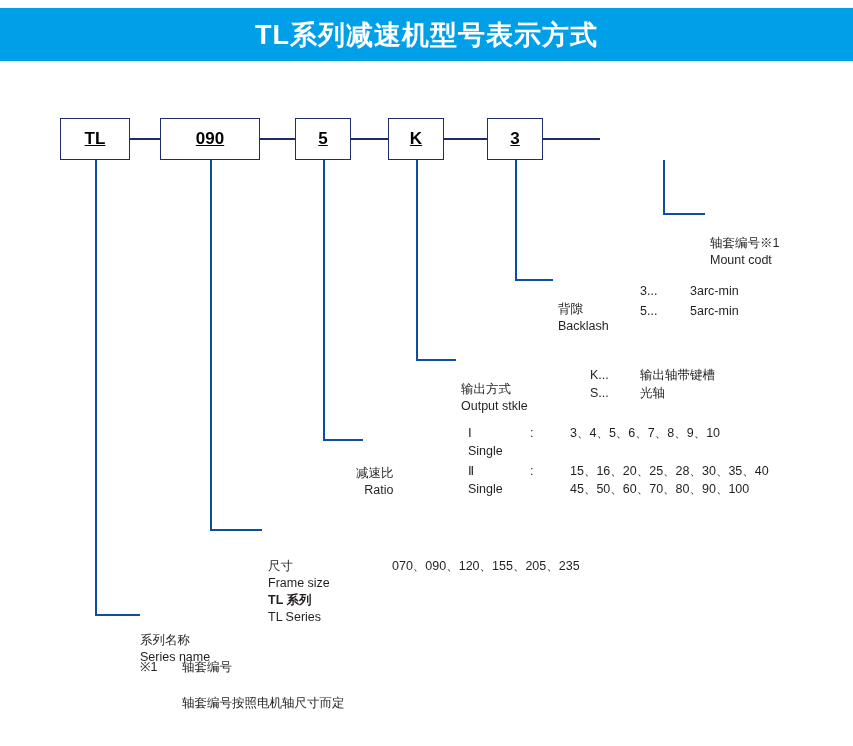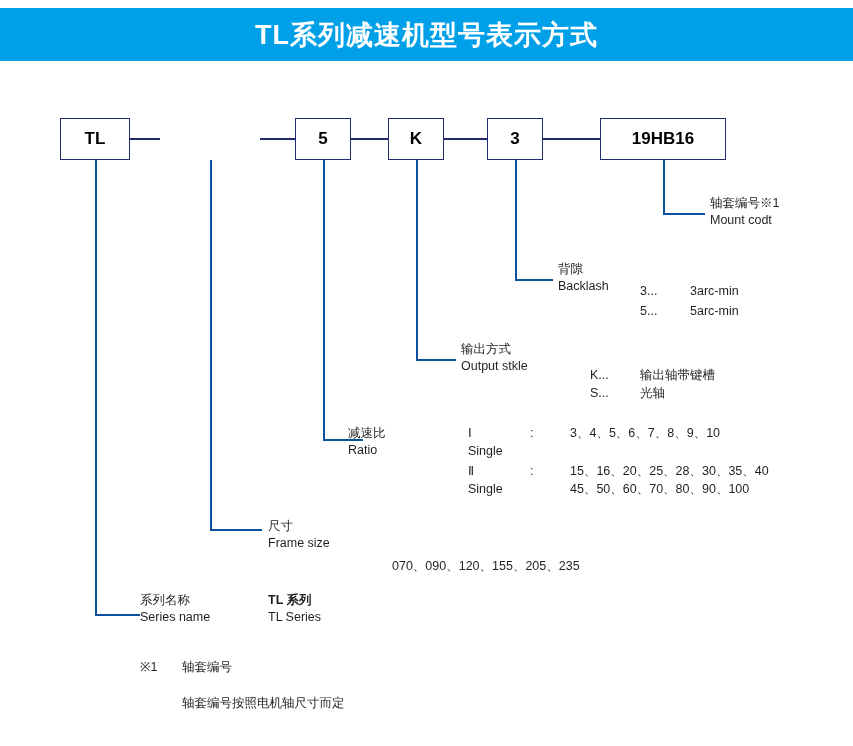--- a/index.html
+++ b/index.html
@@ -49,20 +49,21 @@
     height: 42px;
     border: 1.5px solid #1f2b6c;
     box-sizing: border-box;
     display: flex;
     align-items: center;
     justify-content: center;
     font-size: 17px;
     font-weight: bold;
     color: #000000;
     background: #ffffff;
+    text-decoration: underline;
   }
   .connector {
     position: absolute;
     top: 20px;
     height: 1.5px;
     background: #1f2b6c;
   }
 
   
   .vline {
@@ -77,21 +78,21 @@
   }
 
   
   .ann {
     position: absolute;
     font-size: 12.5px;
     line-height: 17px;
     color: #231f20;
     white-space: nowrap;
   }
-  .ann .cn { display: block; }
+  .ann .cn { display: block; margin-top: 40px; }
   .ann .en { display: block; }
 
   .val {
     position: absolute;
     font-size: 12.5px;
     line-height: 17px;
     color: #231f20;
     white-space: nowrap;
   }
 
@@ -112,24 +113,24 @@
 
 <div class="code-row">
 
   <div class="connector" style="left:130px; width:30px;"></div>
   <div class="connector" style="left:260px; width:35px;"></div>
   <div class="connector" style="left:351px; width:37px;"></div>
   <div class="connector" style="left:444px; width:43px;"></div>
   <div class="connector" style="left:543px; width:57px;"></div>
 
   <div class="code-box" style="left:60px; width:70px;">TL</div>
+  <div class="code-box" style="left:160px; width:100px;">090</div>
   <div class="code-box" style="left:295px; width:56px;">5</div>
   <div class="code-box" style="left:388px; width:56px;">K</div>
   <div class="code-box" style="left:487px; width:56px;">3</div>
-  <div class="code-box" style="left:600px; width:126px;">19HB16</div>
 </div>
 
 <div class="vline" style="left:663px; top:160px; height:55px;"></div>
 <div class="hline" style="left:663px; top:213px; width:42px;"></div>
 
 <div class="vline" style="left:515px; top:160px; height:120px;"></div>
 <div class="hline" style="left:515px; top:279px; width:38px;"></div>
 
 <div class="vline" style="left:416px; top:160px; height:200px;"></div>
 <div class="hline" style="left:416px; top:359px; width:40px;"></div>
@@ -159,21 +160,21 @@
 
 <div class="ann" style="left:461px; top:341px;">
   <span class="cn">输出方式</span>
   <span class="en">Output stkle</span>
 </div>
 <div class="val" style="left:590px; top:367px;">K...</div>
 <div class="val" style="left:640px; top:367px;">输出轴带键槽</div>
 <div class="val" style="left:590px; top:385px;">S...</div>
 <div class="val" style="left:640px; top:385px;">光轴</div>
 
-<div class="ann" style="left:348px; top:425px;">
+<div class="ann" style="left:356px; top:425px;text-align:right;">
   <span class="cn">减速比</span>
   <span class="en">Ratio</span>
 </div>
 <div class="val" style="left:468px; top:425px;">Ⅰ</div>
 <div class="val" style="left:468px; top:443px;">Single</div>
 <div class="val" style="left:530px; top:425px;">:</div>
 <div class="val" style="left:570px; top:425px;">3、4、5、6、7、8、9、10</div>
 
 <div class="val" style="left:468px; top:463px;">Ⅱ</div>
 <div class="val" style="left:468px; top:481px;">Single</div>

